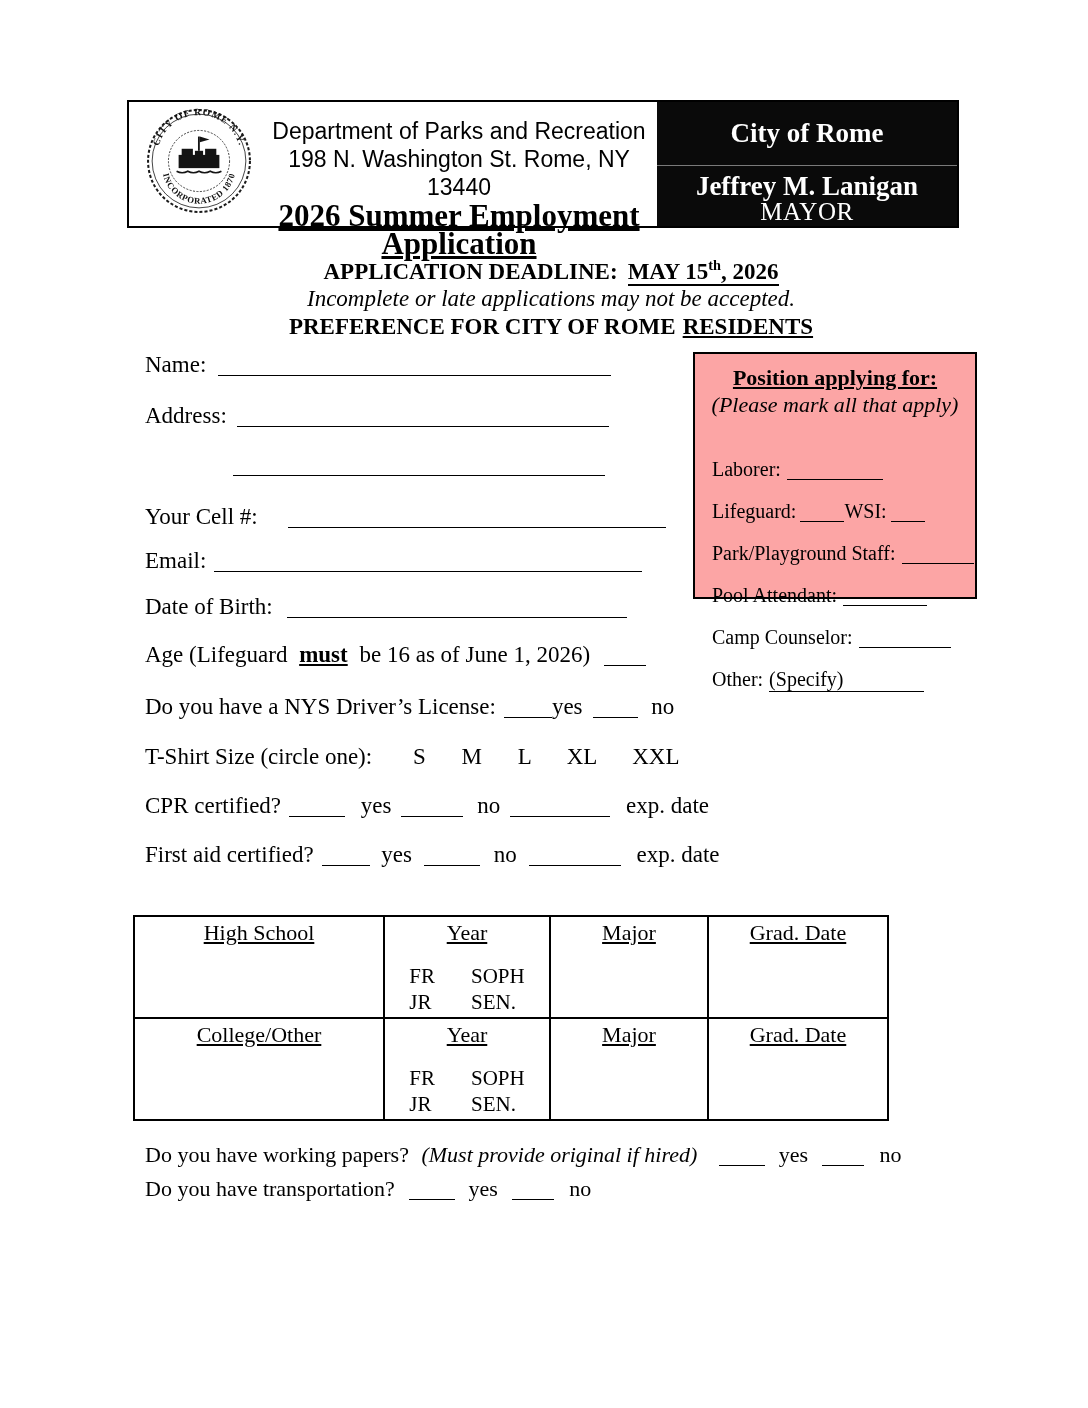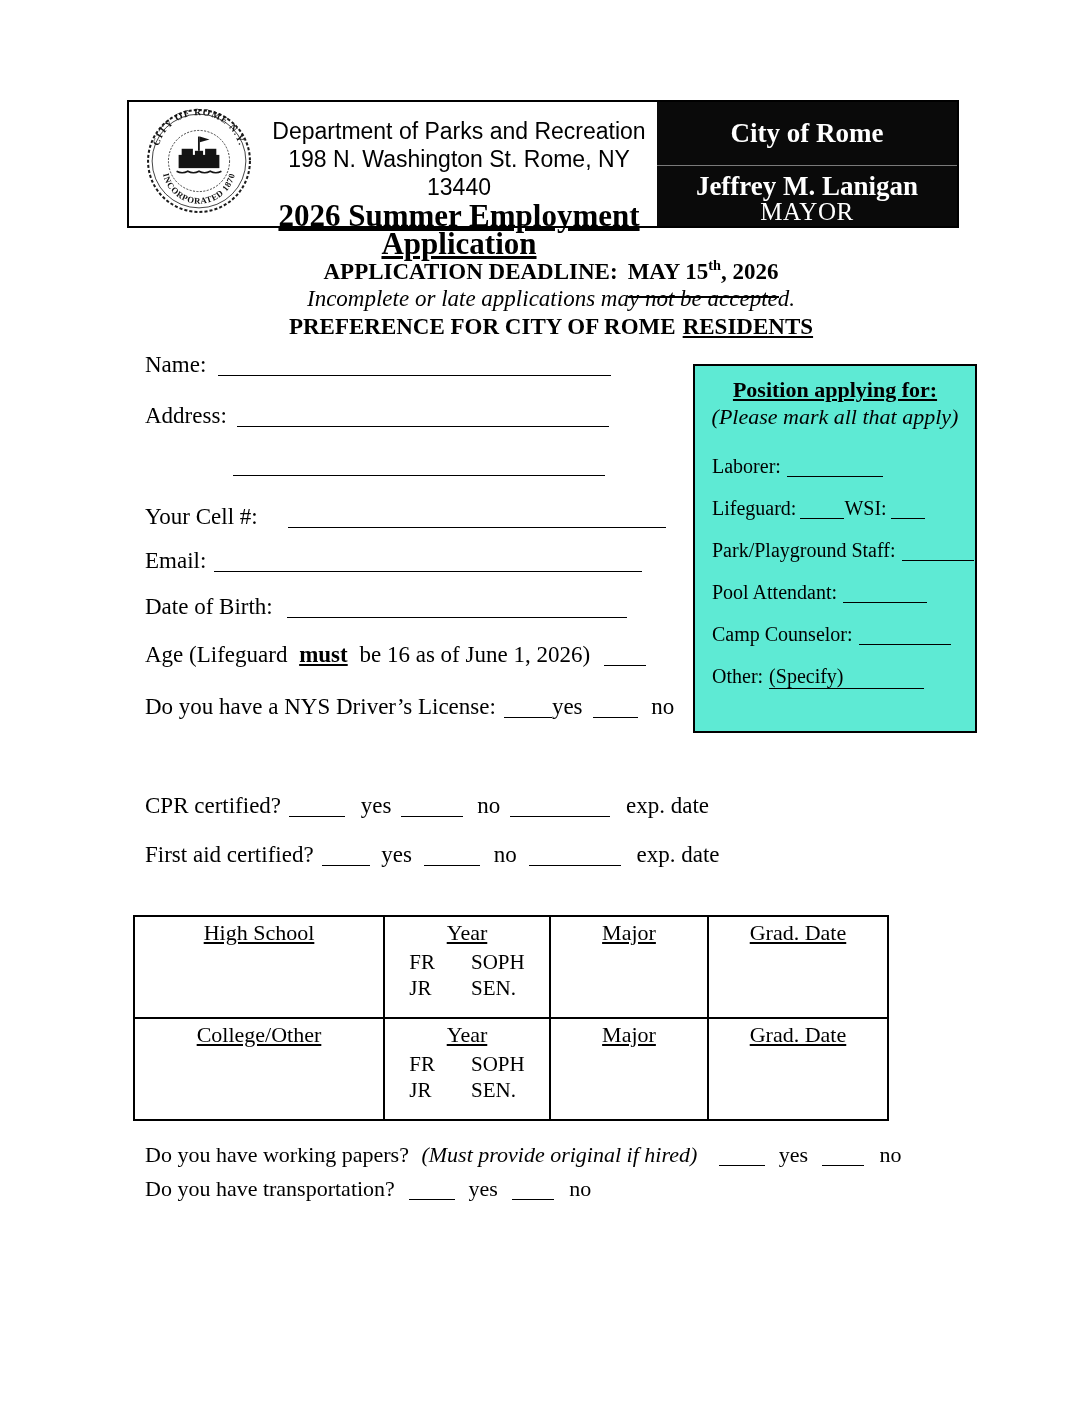--- a/index.html
+++ b/index.html
@@ -23,46 +23,46 @@
   .panel { position:absolute; right:0; top:0; width:300px; height:100%;
            background:#0a0a0a; color:#fff; text-align:center; box-sizing:border-box; }
   .panel-city { height:63px; display:flex; align-items:center; justify-content:center;
                 font-weight:bold; font-size:27px; border-bottom:1px solid #7a7a7a; }
   .panel-name { font-weight:bold; font-size:27px; margin-top:5px; line-height:30px; }
   .panel-title { font-size:25px; line-height:22px; letter-spacing:0.5px; }
 
   
   .deadline { position:absolute; left:127px; top:252px; width:848px; text-align:center;
               font-size:23px; line-height:27.5px; }
-  .date-u { border-bottom:2px solid #000; margin-left:10px; padding-bottom:12px; }
+  .date-u { border-bottom:2px solid #000; margin-left:10px; padding-bottom:0px; }
   sup { font-size:62%; }
 
   
   .row { position:absolute; left:145px; white-space:nowrap; font-size:23px; }
   .bl { display:inline-block; border-bottom:1.6px solid #000; height:19px; vertical-align:-4px; }
 
   
-  .posbox { position:absolute; left:693px; top:364px; width:284px; height:369px;
-            border:2px solid #000; box-sizing:border-box; background:#5eead4; }
+  .posbox { position:absolute; left:693px; top:352px; width:284px; height:247px;
+            border:2px solid #000; box-sizing:border-box; background:#fca5a5; }
   .pos-title { text-align:center; font-weight:bold; font-size:22px;
                text-decoration:underline; margin-top:11px; }
   .pos-sub { text-align:center; font-style:italic; font-size:22px; margin-top:1px; }
   .pitem { margin:19px 0 0 17px; font-size:20px; white-space:nowrap; }
-  .pitem.first { margin-top:25px; }
+  .pitem.first { margin-top:40px; }
   .pitem .bl { height:16px; vertical-align:-4px; border-bottom-width:1.4px; }
   .ubl { display:inline-block; border-bottom:1.4px solid #000; }
 
   
   .edu { position:absolute; left:133px; top:915px; border-collapse:collapse;
          table-layout:fixed; background:#fff; }
   .edu td { border:2px solid #000; height:97px; vertical-align:top; text-align:center;
             font-size:22px; padding:3px 2px 0 2px; }
   .hdr-u { text-decoration:underline; }
   .yeargrid { display:inline-grid; grid-template-columns:auto auto; column-gap:36px;
-              justify-items:start; font-size:21px; line-height:26px; margin-top:3px; text-align:left; }
+              justify-items:start; font-size:21px; line-height:26px; margin-top:17px; text-align:left; }
 
   
   .q { position:absolute; left:145px; white-space:nowrap; font-size:22px; }
   .q .bl { height:17px; vertical-align:-4px; }
 
   .ml4{margin-left:4px}.ml6{margin-left:6px}.ml7{margin-left:7px}.ml8{margin-left:8px}
   .ml10{margin-left:10px}.ml12{margin-left:12px}.ml14{margin-left:14px}.ml22{margin-left:22px}
   .ml30{margin-left:30px}.ml35{margin-left:35px}
 </style>
 </head>
@@ -148,20 +148,28 @@
     <span>Age (Lifeguard</span>
     <span class="b u ml6">must</span>
     <span class="ml6">be 16 as of June 1, 2026)</span><span class="bl ml14" style="width:42px"></span>
   </div>
 
   <div class="row" style="top:694px">
     <span>Do you have a NYS Driver’s License:</span><span class="bl ml8" style="width:48px"></span><span>yes</span><span class="bl ml10" style="width:45px"></span>
     <span class="ml8">no</span>
   </div>
 
+  <div class="row" style="top:744px">
+    <span>T-Shirt Size (circle one):</span>
+    <span class="ml35">S</span>
+    <span class="ml30">M</span>
+    <span class="ml30">L</span>
+    <span class="ml30">XL</span>
+    <span class="ml30">XXL</span>
+  </div>
 
   <div class="row" style="top:793px">
     <span>CPR certified?</span><span class="bl ml8" style="width:56px"></span>
     <span class="ml10">yes</span><span class="bl ml10" style="width:62px"></span>
     <span class="ml8">no</span><span class="bl ml10" style="width:100px"></span>
     <span class="ml10">exp. date</span>
   </div>
 
   <div class="row" style="top:842px">
     <span>First aid certified?</span><span class="bl ml8" style="width:48px"></span>

